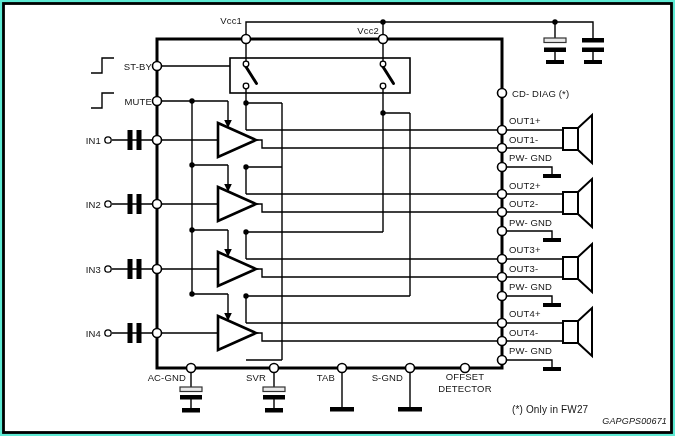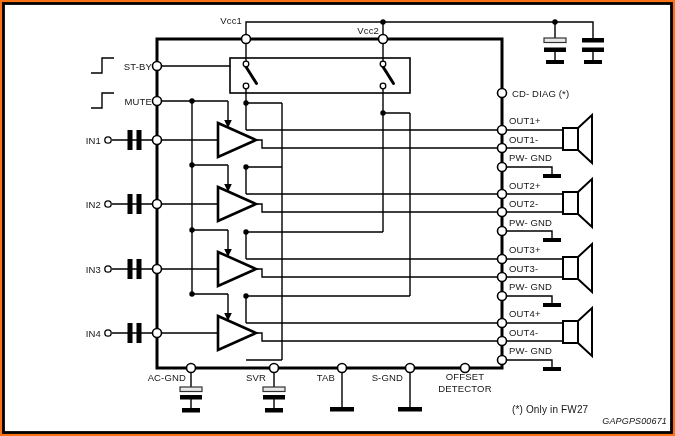--- a/index.html
+++ b/index.html
@@ -1,16 +1,16 @@
 <!DOCTYPE html>
 <html><head>
 <meta charset="utf-8">
 <style>
   html,body{margin:0;padding:0;background:#fff;}
-  .stage{width:675px;height:436px;position:relative;background:#f97316;}
+  .stage{width:675px;height:436px;position:relative;background:#5eead4;}
   svg{display:block;}
   .w{stroke:#000;stroke-width:1.4;fill:none;}
   .thick{stroke:#000;stroke-width:3;fill:none;}
   .box{stroke:#000;stroke-width:1.6;fill:none;}
   .tri{stroke:#000;stroke-width:2.6;fill:#fff;stroke-linejoin:miter;}
   .spk{stroke:#000;stroke-width:2;fill:#fff;}
   .pin{fill:#fff;stroke:#000;stroke-width:1.6;}
   .contact{fill:#fff;stroke:#000;stroke-width:1.3;}
   .dot{fill:#000;stroke:none;}
   .blade{stroke:#000;stroke-width:3;fill:none;stroke-linecap:round;}

